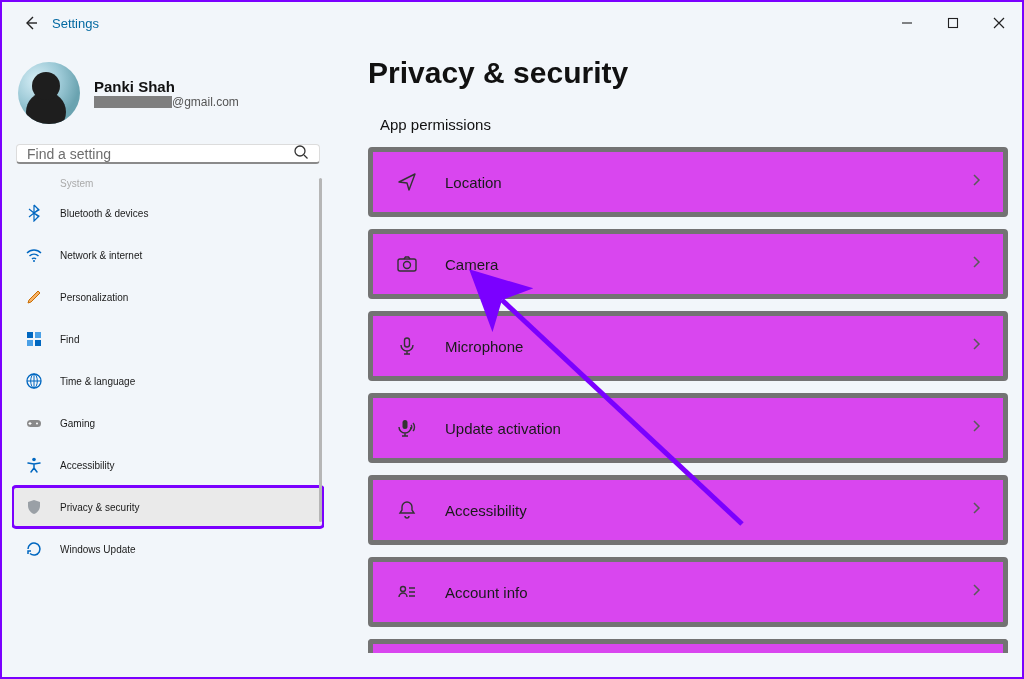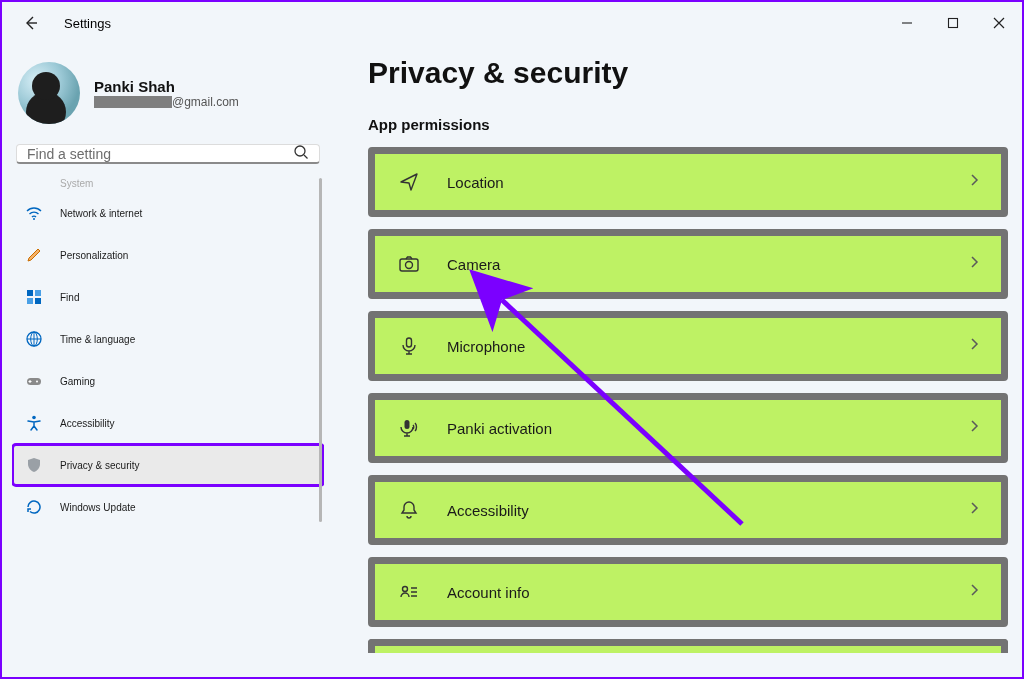--- a/index.html
+++ b/index.html
@@ -25,23 +25,23 @@
   align-items: center;
   padding: 0 0 0 12px;
   flex: 0 0 auto;
 }
 .back-btn {
   width: 34px; height: 34px;
   display: flex; align-items:center; justify-content:center;
   cursor: pointer;
 }
 .title-text {
-  margin-left: 16px;
+  margin-left: 4px;
   font-size: 13px;
-  color: #000000;
+  color: #0369a1;
 }
 .winctrls {
   margin-left: auto;
   display: flex;
 }
 .winctrl {
   width: 46px; height: 32px;
   display: flex; align-items:center; justify-content:center;
   cursor: pointer;
 }
@@ -148,27 +148,27 @@
   overflow:hidden;
 }
 .page-title {
   font-size: 30px;
   font-weight: 600;
   color:#111;
   margin-top: 8px;
 }
 .section-title {
   font-size: 15px;
-  font-weight:700;
-  margin: 26px 0 14px 0;
+  font-weight:400;
+  margin: 26px 0 14px 12px;
   color:#111;
 }
 .card {
-  background:#bef264;
-  border:7px solid #737373;
+  background:#d946ef;
+  border:5px solid #737373;
   border-radius:4px;
   height:70px;
   margin-bottom: 12px;
   display:flex; align-items:center;
   padding: 0 20px;
   cursor:pointer;
 }
 .card .cicon {
   width:28px; margin-right: 24px;
   display:flex; align-items:center; justify-content:center;
@@ -243,20 +243,28 @@
         <div class="nav-item system-peek">
           <span class="nicon">
               <svg width="18" height="18" viewBox="0 0 18 18">
                 <rect x="1" y="3" width="16" height="10" rx="1" fill="none" stroke="#0067c0" stroke-width="1.4"></rect>
                 <path d="M5 15h8" stroke="#0067c0" stroke-width="1.4"></path>
               </svg>
             </span>
           <span>System</span>
         </div>
 
+        <div class="nav-item">
+          <span class="nicon">
+              <svg width="18" height="18" viewBox="0 0 18 18">
+                <path d="M9 1v16l5-5-5-3 5-3-5-5M4 5l10 8M4 13l10-8" fill="none" stroke="#0067c0" stroke-width="1.2"></path>
+              </svg>
+            </span>
+          <span>Bluetooth &amp; devices</span>
+        </div>
 
         <div class="nav-item">
           <span class="nicon">
               <svg width="18" height="18" viewBox="0 0 18 18">
                 <path d="M2 7c4-4 10-4 14 0M4.5 10c2.5-2.5 6.5-2.5 9 0M7 13c1-1 3-1 4 0" fill="none" stroke="#0067c0" stroke-width="1.4"></path>
                 <circle cx="9" cy="15" r="1" fill="#0067c0"></circle>
               </svg>
             </span>
           <span>Network &amp; internet</span>
         </div>
@@ -381,21 +389,21 @@
       </div>
 
       <div class="card">
         <span class="cicon">
             <svg width="22" height="22" viewBox="0 0 22 22">
               <rect x="6.5" y="3" width="5" height="9" rx="2.5" fill="#333"></rect>
               <path d="M3 10a6 6 0 0 0 12 0M9 16v3M6 19h6" fill="none" stroke="#333" stroke-width="1.4"></path>
               <path d="M15 8c1 1 1 3 0 4M17 6c2 2 2 6 0 8" fill="none" stroke="#333" stroke-width="1.4"></path>
             </svg>
           </span>
-        <span class="clabel">Panki activation</span>
+        <span class="clabel">Update activation</span>
         <span class="chev"><svg width="14" height="14" viewBox="0 0 14 14">
               <path d="M5 2l5 5-5 5" fill="none" stroke="#5a5a5a" stroke-width="1.5"></path>
             </svg></span>
       </div>
 
       <div class="card">
         <span class="cicon">
             <svg width="22" height="22" viewBox="0 0 22 22">
               <path d="M11 3a5 5 0 0 0-5 5v3l-2 3h14l-2-3V8a5 5 0 0 0-5-5zM9 17a2 2 0 0 0 4 0" fill="none" stroke="#333" stroke-width="1.4"></path>
             </svg>

